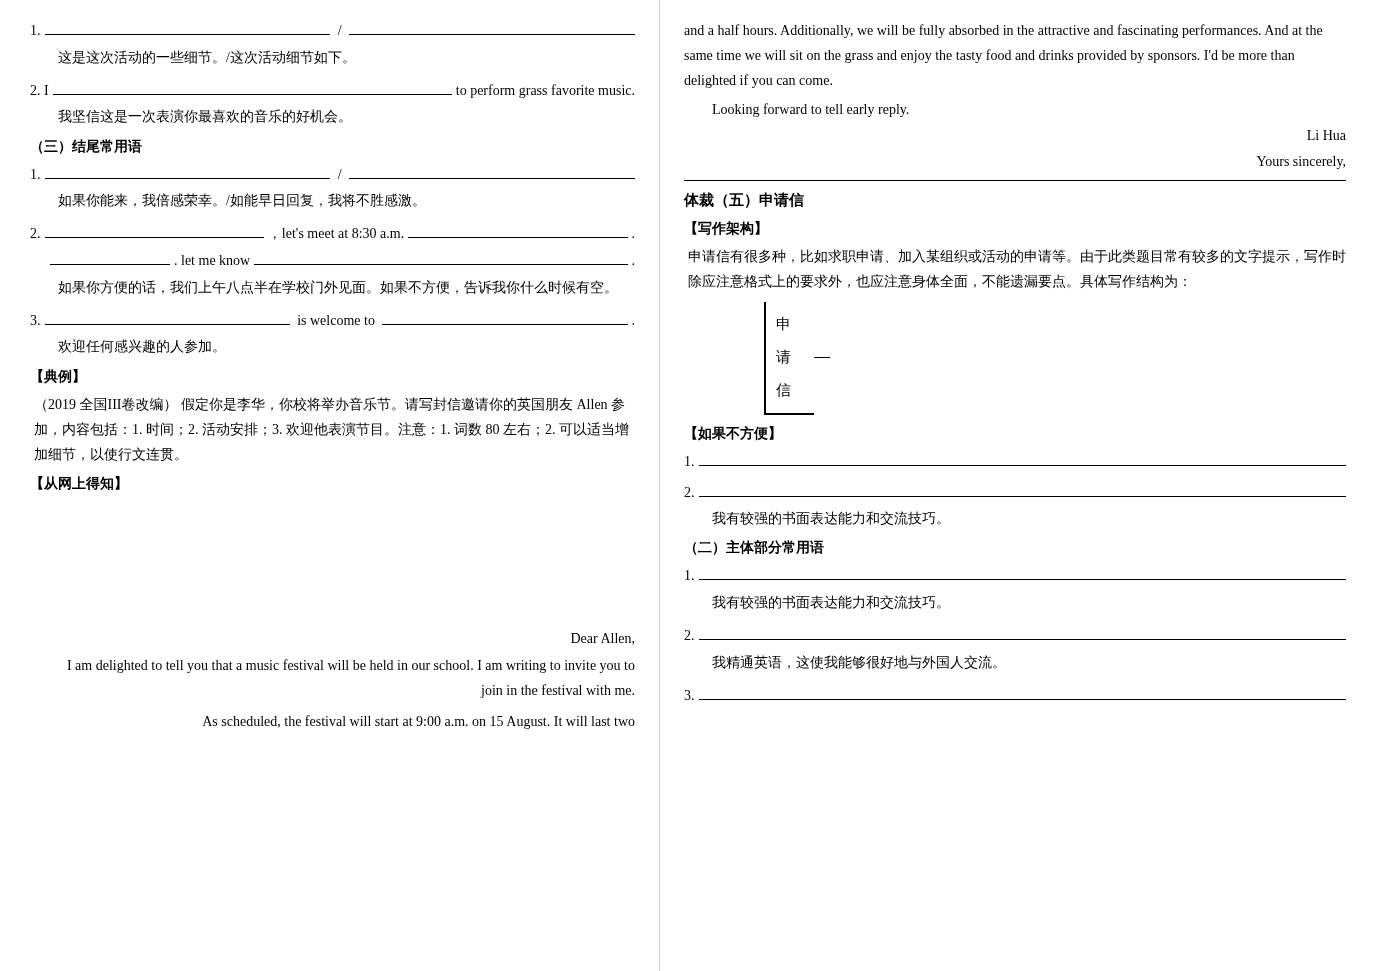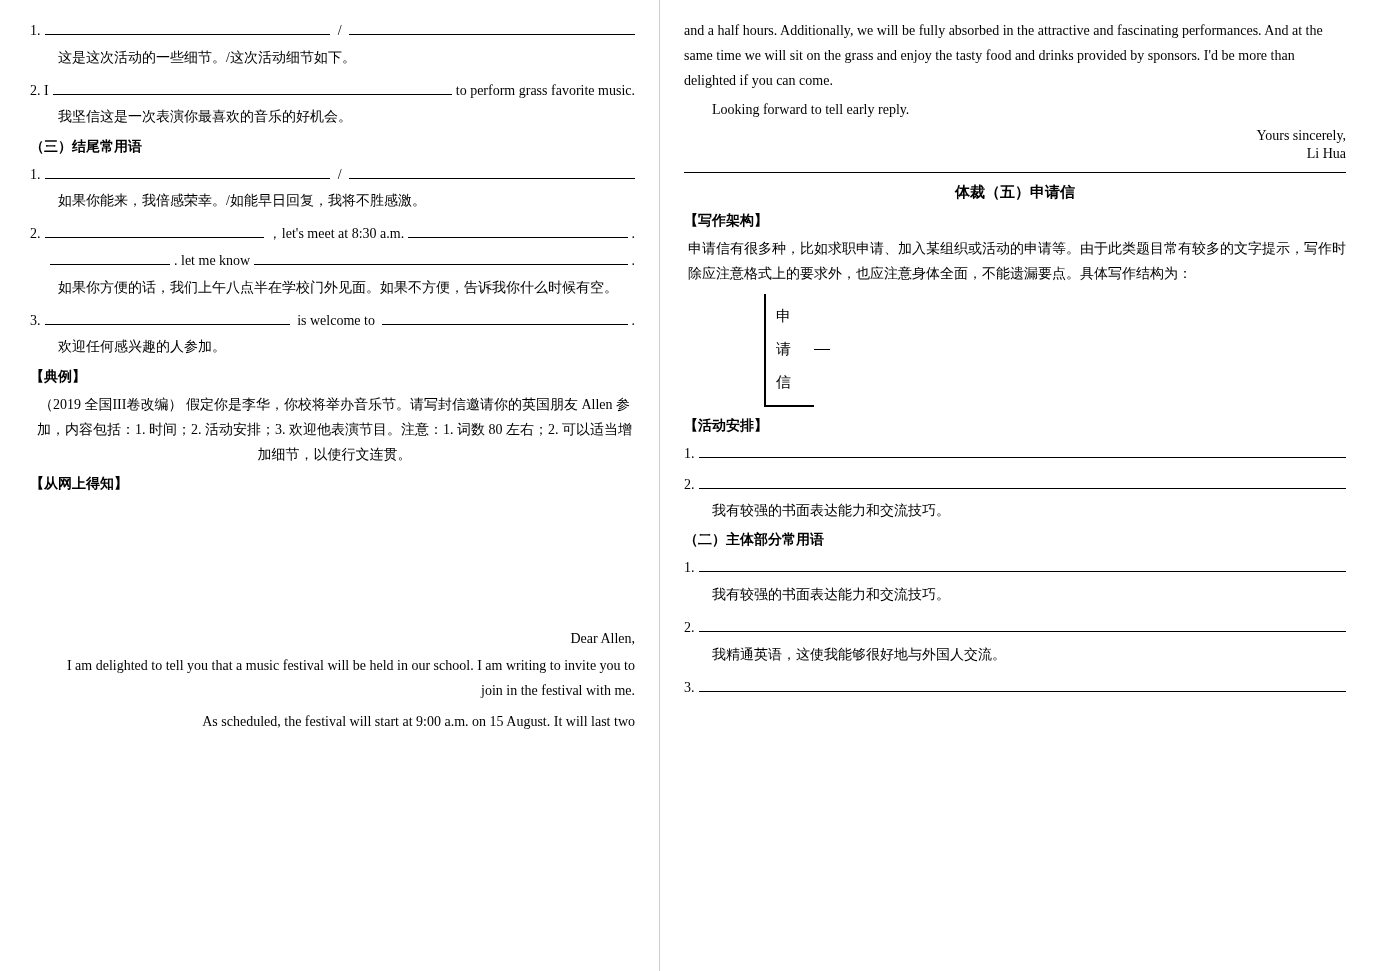--- a/index.html
+++ b/index.html
@@ -22,21 +22,21 @@
       padding: 18px 30px 18px 24px;
     }
     .sub-text { padding-left: 28px; margin-bottom: 8px; line-height: 1.8; }
     .section-title { font-weight: bold; margin: 8px 0 6px 0; }
     .bracket-title { font-weight: bold; margin: 10px 0 6px 0; }
     .divider { border: none; border-top: 1px solid #000; margin: 10px 0; }
     .letter-body { margin-top: 12px; text-align: right; }
     .letter-salutation { margin-bottom: 6px; }
     .letter-para { text-indent: 2em; margin-bottom: 6px; line-height: 1.8; }
     .right-align { text-align: right; }
-    .center-title { text-align: center; font-weight: bold; margin: 8px 0; font-size: 15px; }
+    .center-title { font-weight: bold; margin: 8px 0; font-size: 15px; }
     .bold { font-weight: bold; }
     .indent2 { text-indent: 2em; }
     .phrase-row { display: flex; align-items: baseline; gap: 4px; line-height: 1.9; }
     .grow { flex: 1; border-bottom: 1px solid #000; }
   </style>
 </head>
 <body>
 
 <div class="left-panel">
 
@@ -93,60 +93,60 @@
       <span>3.</span>
       <span class="grow"></span>
       <span>&nbsp;is welcome to&nbsp;</span>
       <span class="grow"></span>
       <span>.</span>
     </div>
     <div class="sub-text">欢迎任何感兴趣的人参加。</div>
   </div>
 
   <div class="section-title bold">【典例】</div>
-  <div style="padding-left:4px; line-height:1.8; margin-bottom:0;text-align:center;">（2019 全国III卷改编）  假定你是李华，你校将举办音乐节。请写封信邀请你的英国朋友 Allen 参加，内容包括：1. 时间；2. 活动安排；3. 欢迎他表演节目。注意：1. 词数 80 左右；2. 可以适当增加细节，以使行文连贯。</div>
+  <div style="padding-left:4px; line-height:1.8; margin-bottom:0;">（2019 全国III卷改编）  假定你是李华，你校将举办音乐节。请写封信邀请你的英国朋友 Allen 参加，内容包括：1. 时间；2. 活动安排；3. 欢迎他表演节目。注意：1. 词数 80 左右；2. 可以适当增加细节，以使行文连贯。</div>
 
   <div class="section-title bold">【从网上得知】</div>
 
   <div style="height:120px;"></div>
 
   <div class="letter-body">
     <div class="letter-salutation">Dear Allen,</div>
     <div class="letter-para">I am delighted to tell you that a music festival will be held in our school. I am writing to invite you to join in the festival with me.</div>
     <div class="letter-para">As scheduled, the festival will start at 9:00 a.m. on 15 August. It will last two</div>
   </div>
 </div>
 
 <div class="right-panel">
 
   <div style="line-height:1.8; margin-bottom:8px;">and a half hours. Additionally, we will be fully absorbed in the attractive and fascinating performances. And at the same time we will sit on the grass and enjoy the tasty food and drinks provided by sponsors. I'd be more than delighted if you can come.</div>
   <div class="indent2" style="margin-bottom:10px;">Looking forward to tell early reply.</div>
+  <div class="right-align" style="margin-bottom:10px;">Li Hua</div>
   <div class="right-align" style="margin-bottom:2px;">Yours sincerely,</div>
-  <div class="right-align" style="margin-bottom:10px;">Li Hua</div>
 
   <hr class="divider">
 
   <div class="center-title">体裁（五）申请信</div>
 
   <div class="bracket-title bold">【写作架构】</div>
   <div style="line-height:1.8; margin-bottom:8px; padding-left:4px;">申请信有很多种，比如求职申请、加入某组织或活动的申请等。由于此类题目常有较多的文字提示，写作时除应注意格式上的要求外，也应注意身体全面，不能遗漏要点。具体写作结构为：</div>
 
   <div style="display:flex; align-items:center; margin: 6px 0 10px 80px;">
     <div style="position:relative; border-left:2px solid #000; border-bottom:2px solid #000; padding: 6px 10px 6px 10px; width:50px;">
       <div style="line-height:2.2; font-size:15px;">
         <div>申</div>
         <div>请</div>
         <div>信</div>
       </div>
 
       <div style="position:absolute; right:-16px; top:50%; width:16px; height:1px; background:#000;"></div>
     </div>
   </div>
 
-  <div class="bracket-title bold">【活动安排】</div>
+  <div class="bracket-title bold">【如果不方便】</div>
 
 
   <div style="margin-bottom:4px;">
     <div class="phrase-row">
       <span>1.</span>
       <span class="grow"></span>
     </div>
   </div>
 
   <div style="margin-bottom:4px;">

